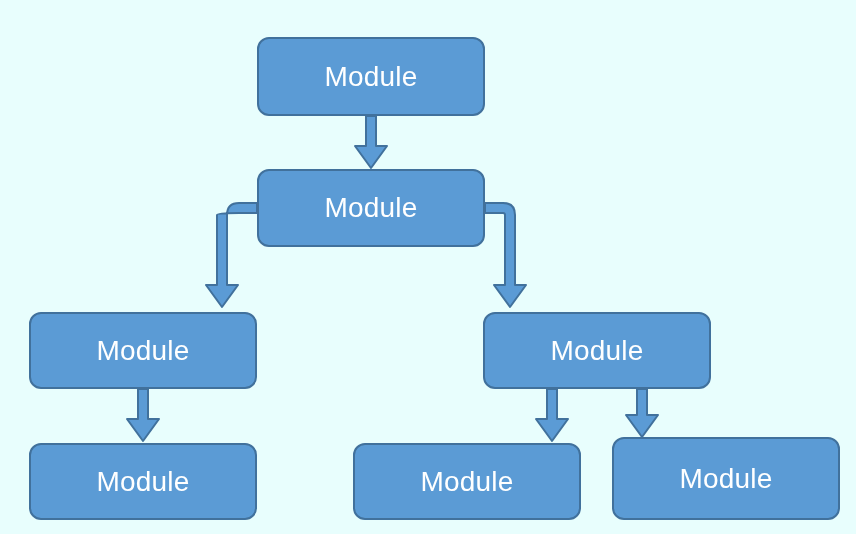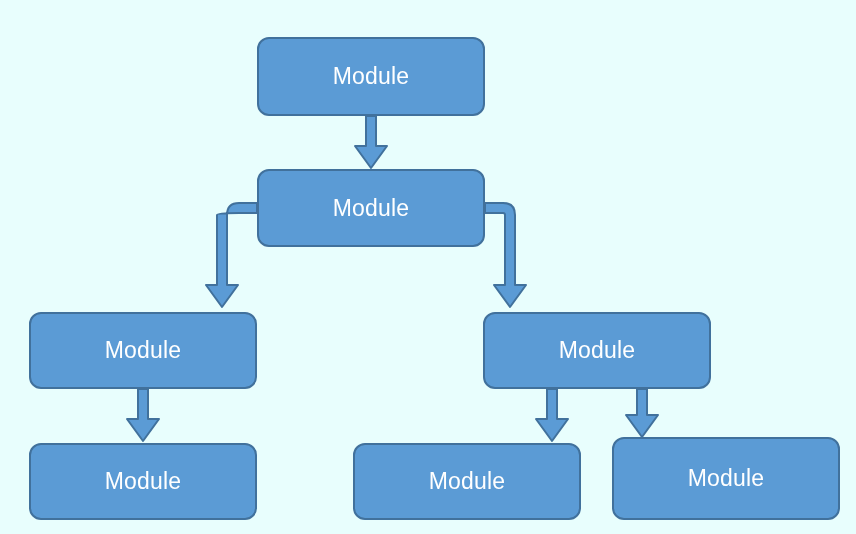--- a/index.html
+++ b/index.html
@@ -32,21 +32,21 @@
     border: 2px solid #41719C;
     border-radius: 12px;
     display: flex;
     align-items: center;
     justify-content: center;
     z-index: 3;
   }
   .module-label {
     color: #FFFFFF;
     font-family: "Liberation Sans", sans-serif;
-    font-size: 23px;
+    font-size: 28px;
     font-weight: 400;
     line-height: 1;
     letter-spacing: 0.2px;
     white-space: nowrap;
     text-align: right;
   }
 </style>
 </head>
 <body>
 

